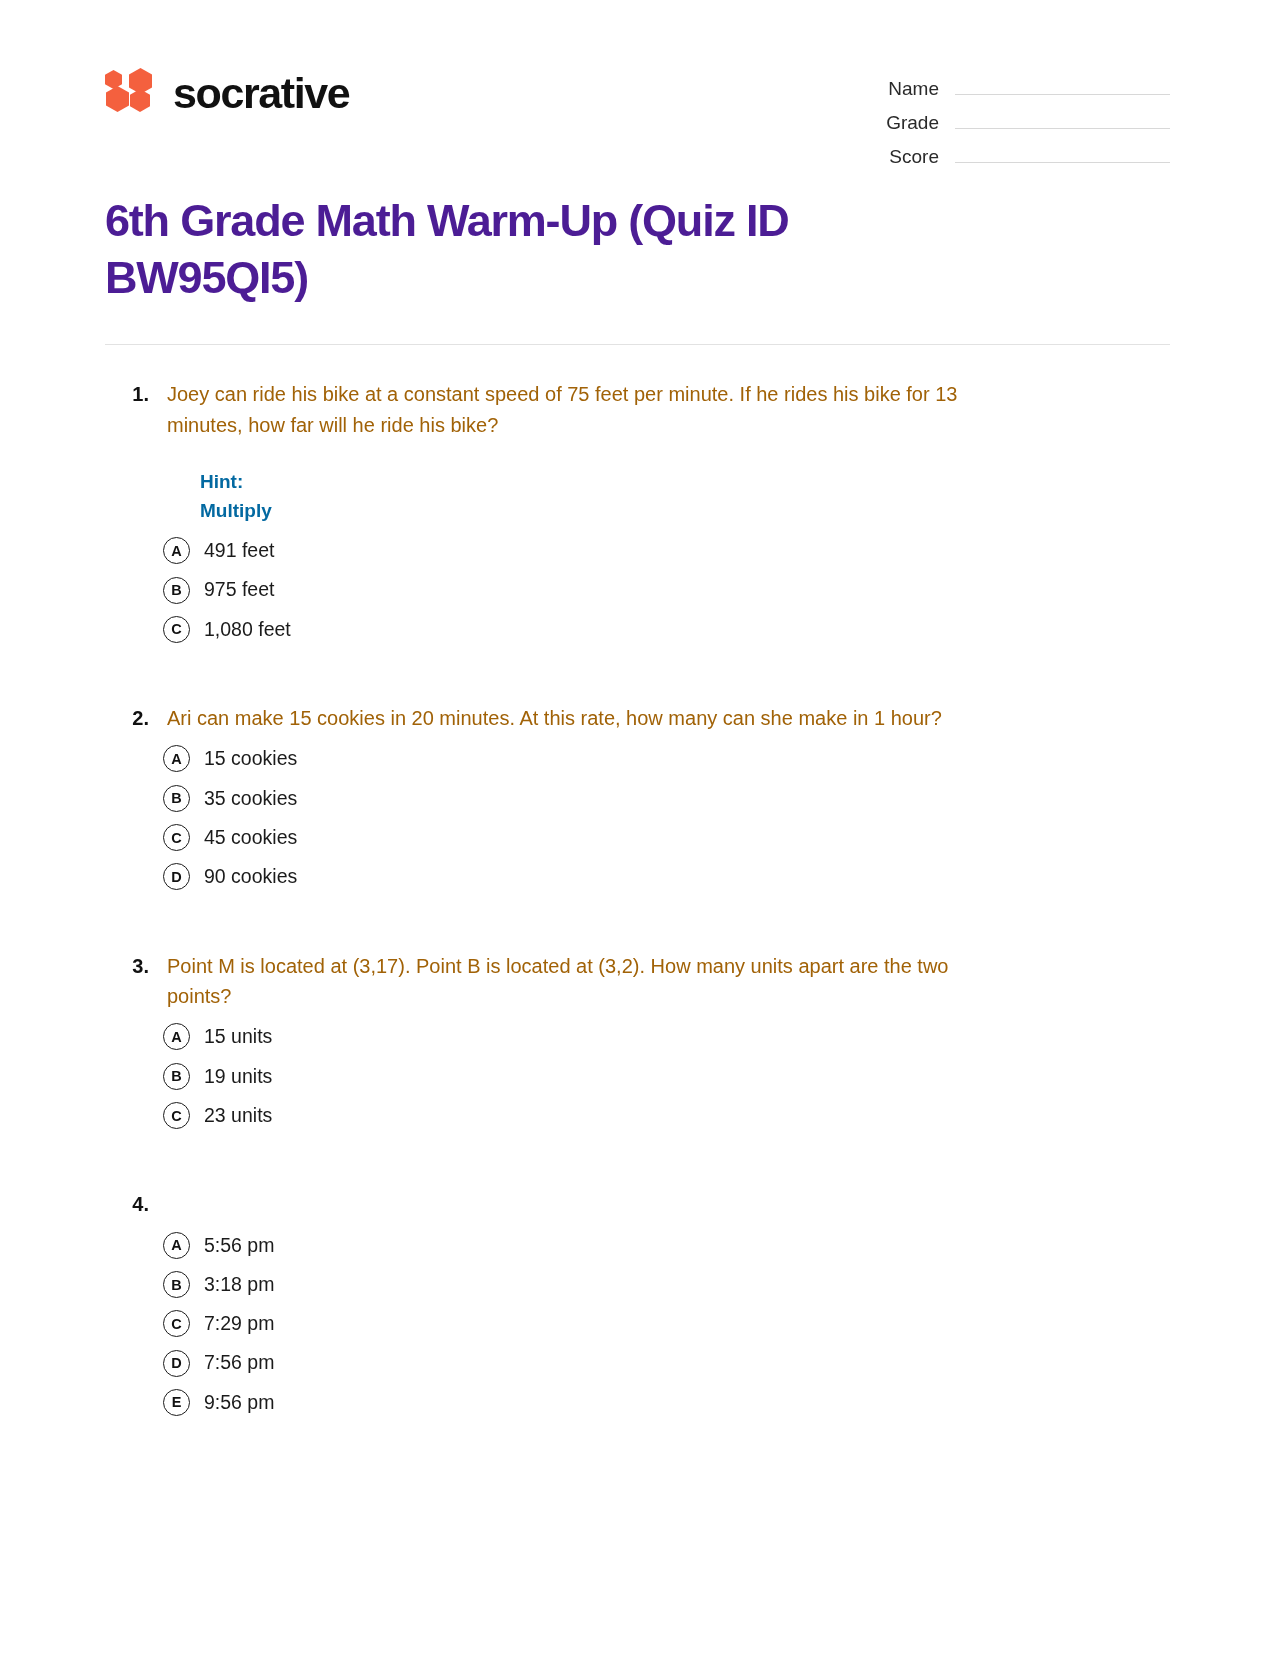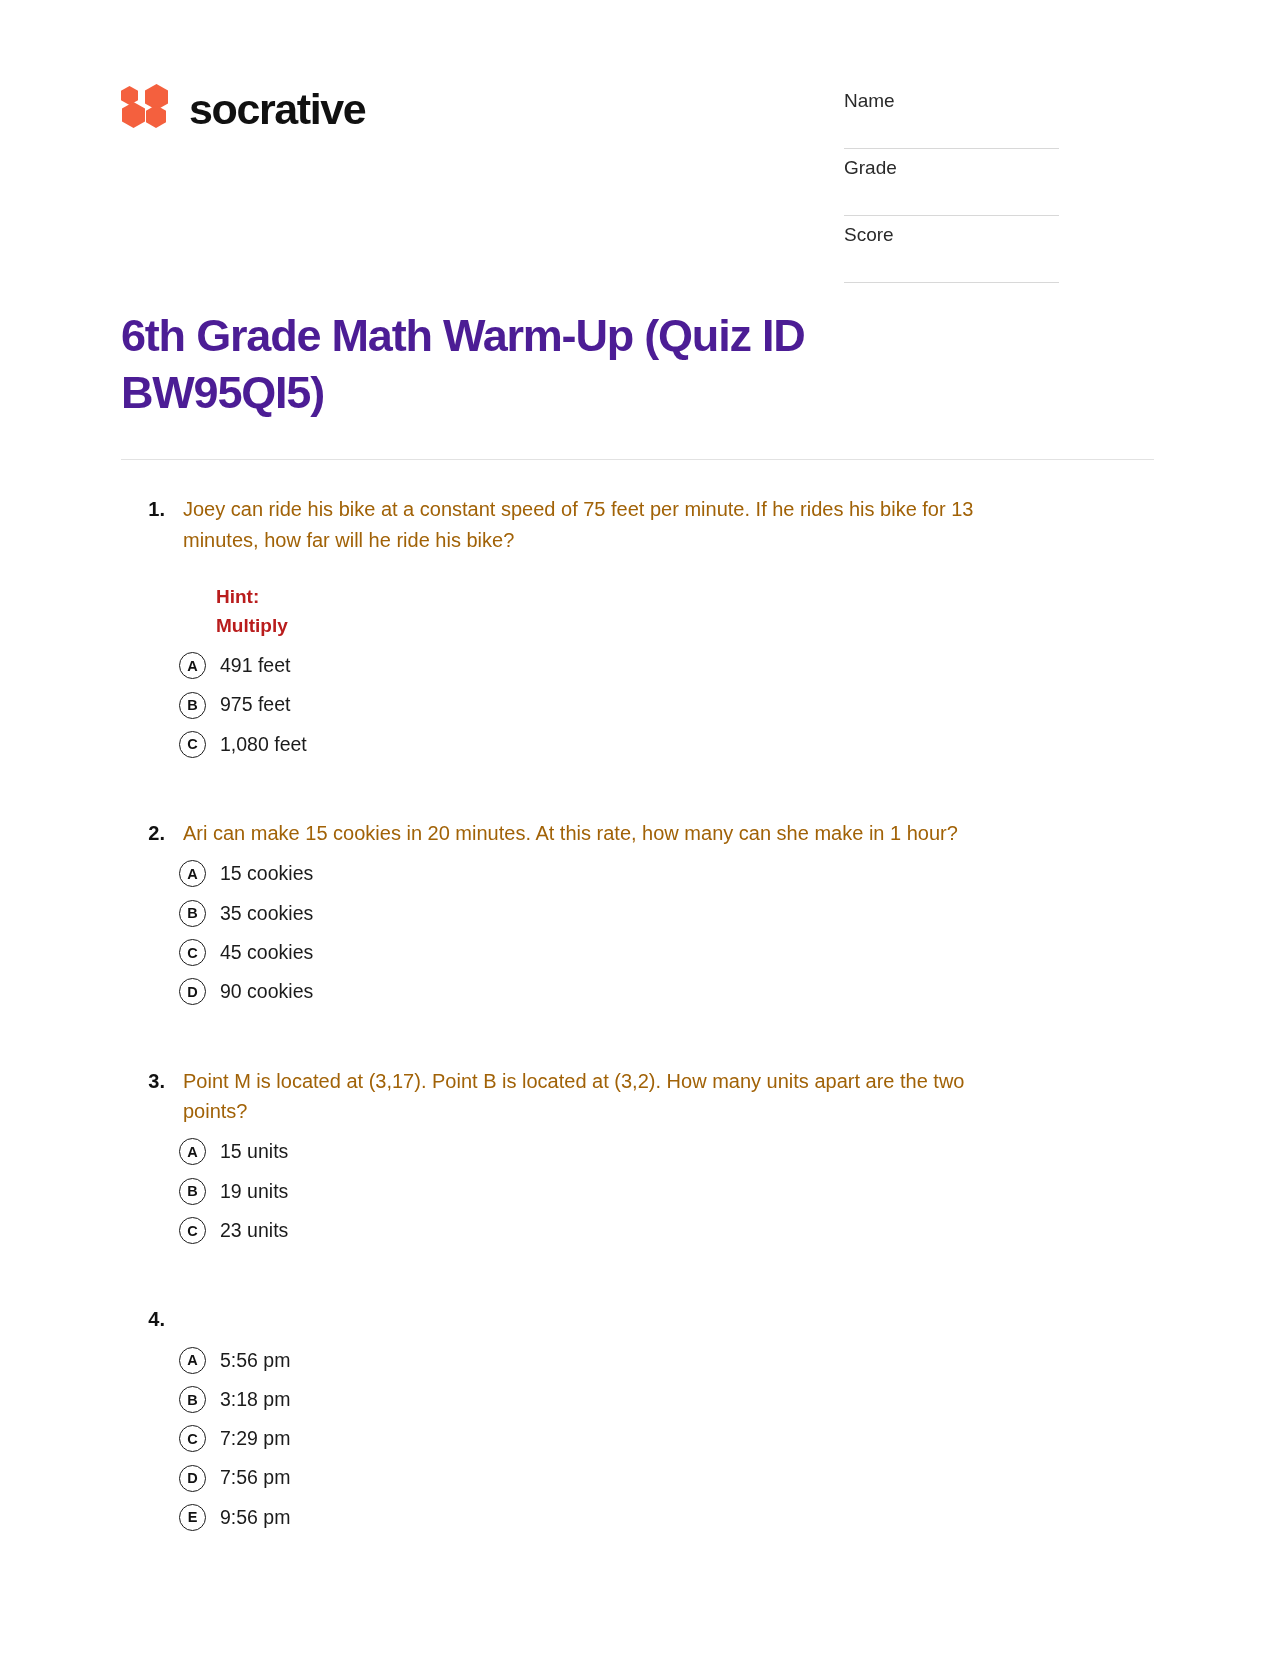--- a/index.html
+++ b/index.html
@@ -14,21 +14,21 @@
     color: #1b1b1b;
     -webkit-font-smoothing: antialiased;
     position: relative;
     overflow: hidden;
   }
 
   .page {
     width: 1275px;
     height: 1653px;
     box-sizing: border-box;
-    padding: 16px;
+    padding: 0;
     position: relative;
   }
 
   
   .header {
     display: flex;
     align-items: flex-start;
     justify-content: space-between;
     padding: 62px 105px 0 105px;
     box-sizing: border-box;
@@ -70,21 +70,20 @@
     width: 310px;
     flex: none;
     padding-top: 12px;
   }
   .meta-row {
     display: flex;
     align-items: baseline;
     justify-content: flex-end;
     gap: 16px;
     margin-bottom: 8px;
-    flex-direction: column;
   }
   .meta-label {
     font-size: 19px;
     color: #2a2a2a;
     white-space: nowrap;
   }
   .meta-line {
     width: 215px;
     border-bottom: 1.5px solid #d8d8d8;
     height: 20px;
@@ -146,21 +145,21 @@
     color: #a16207;
     max-width: 845px;
   }
 
   .hint {
     margin-top: 28px;
     padding-left: 95px;
     font-size: 19px;
     font-weight: 700;
     line-height: 1.5;
-    color: #b91c1c;
+    color: #0369a1;
   }
 
   .choices {
     margin-top: 12px;
   }
   .choice {
     display: flex;
     align-items: center;
     gap: 14px;
     padding-left: 58px;

